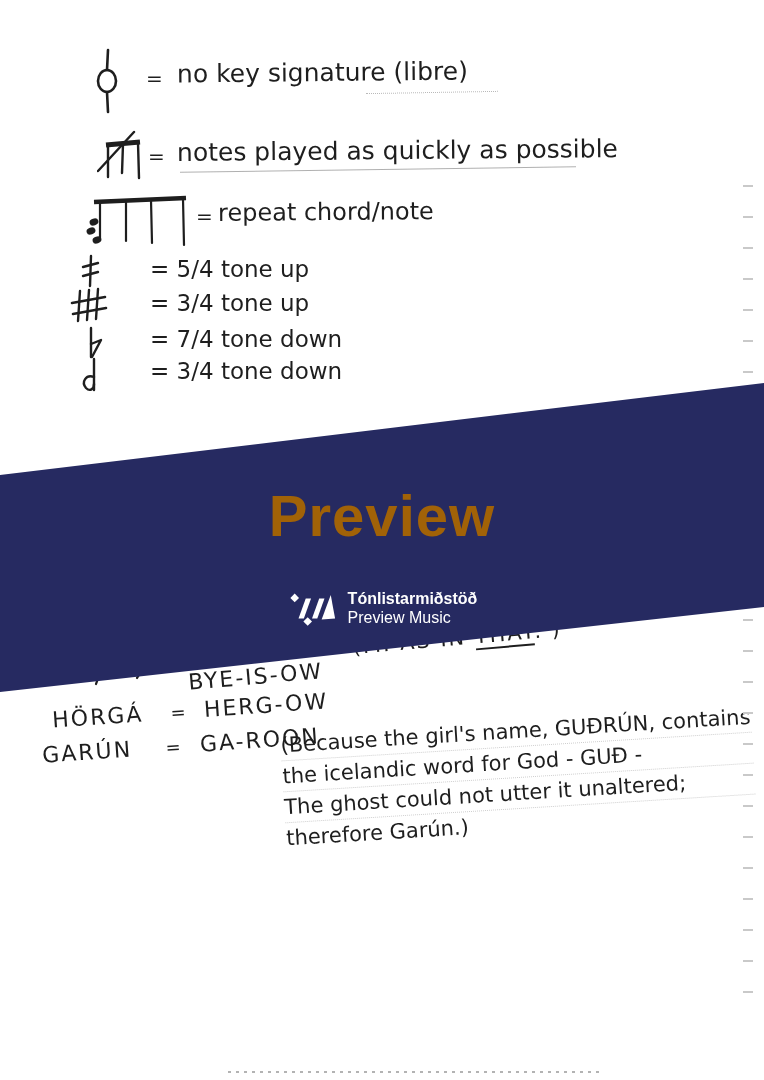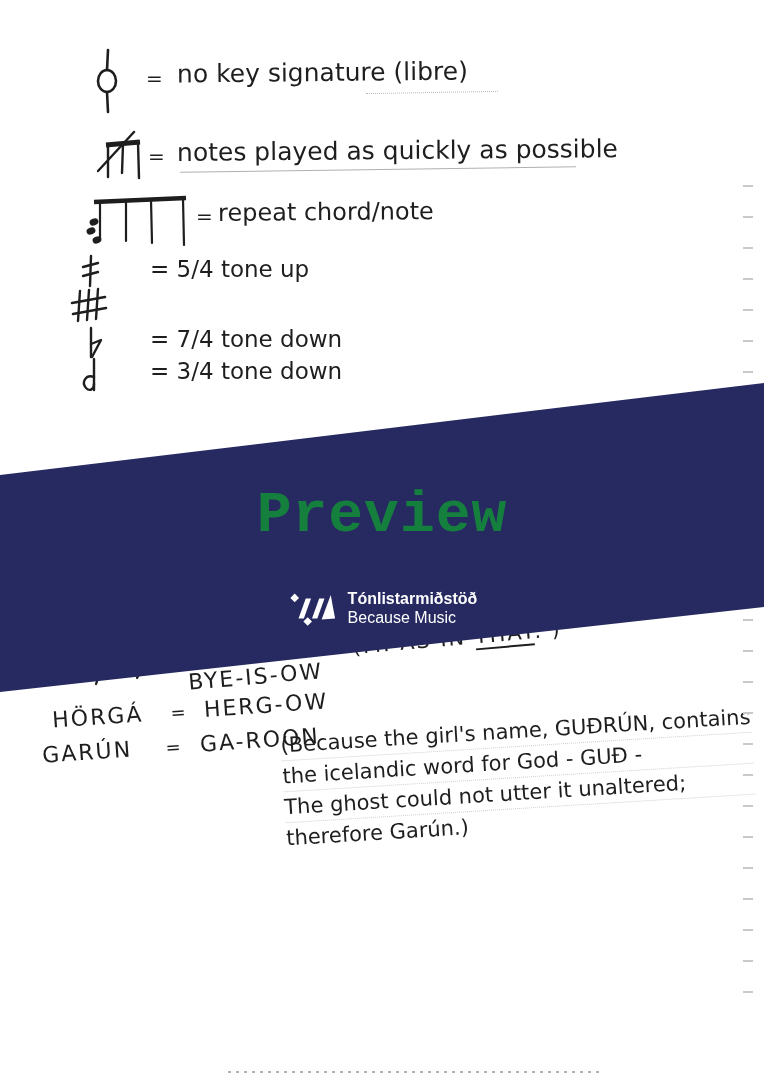--- a/index.html
+++ b/index.html
@@ -91,20 +91,21 @@
   </svg>
   <span class="hw" style="left:150px;top:256px;font-size:23px">= 5/4 tone up</span>
 
   <svg class="sym" style="left:68px;top:286px" width="40" height="40" viewBox="0 0 40 40">
     <path d="M12,5 L10,35" stroke="#1e1e1e" stroke-width="2.4" fill="none" stroke-linecap="round"></path>
     <path d="M21,4 L19,34" stroke="#1e1e1e" stroke-width="2.4" fill="none" stroke-linecap="round"></path>
     <path d="M30,3 L28,33" stroke="#1e1e1e" stroke-width="2.4" fill="none" stroke-linecap="round"></path>
     <path d="M4,17 L37,11" stroke="#1e1e1e" stroke-width="2.6" fill="none" stroke-linecap="round"></path>
     <path d="M5,28 L38,22" stroke="#1e1e1e" stroke-width="2.6" fill="none" stroke-linecap="round"></path>
   </svg>
+  <span class="hw" style="left:150px;top:290px;font-size:23px">= 3/4 tone up</span>
 
   <svg class="sym" style="left:84px;top:326px" width="20" height="36" viewBox="0 0 20 36">
     <path d="M7,2 L7,31" stroke="#1e1e1e" stroke-width="2.4" fill="none" stroke-linecap="round"></path>
     <path d="M7,18 L17,14 L8,31" stroke="#1e1e1e" stroke-width="2.4" fill="none" stroke-linecap="round" stroke-linejoin="round"></path>
   </svg>
   <span class="hw" style="left:150px;top:326px;font-size:23px">= 7/4 tone down</span>
 
   <svg class="sym" style="left:78px;top:356px" width="22" height="38" viewBox="0 0 22 38">
     <path d="M16,3 L16,34" stroke="#1e1e1e" stroke-width="2.4" fill="none" stroke-linecap="round"></path>
     <path d="M16,21 C8,18 3,26 8,32 C12,36 16,33 16,28" stroke="#1e1e1e" stroke-width="2.4" fill="none" stroke-linecap="round"></path>
@@ -137,32 +138,32 @@
 
   <div class="hw" style="left:283px;top:716px;font-size:21px;line-height:30px;transform:rotate(-3.5deg)">
     <span class="para-line ruled">(Because the girl's name, GUÐRÚN, contains</span>
     <span class="para-line ruled">the icelandic word for God - GUÐ -</span>
     <span class="para-line ruled">The ghost could not utter it unaltered;</span>
     <span class="para-line">therefore Garún.)</span>
   </div>
 
   <div class="band">
     <div class="band-fill" style="background: rgb(38, 42, 97);"></div>
-    <div class="band-title" style="color: #15803d; font-family: Liberation Mono, monospace;">Preview</div>
+    <div class="band-title" style="color: #a16207;">Preview</div>
     <div class="brand-row">
       <svg class="mark" width="50" height="40" viewBox="0 0 52 40">
         <path d="M8,5 L12.5,9.5 L8,14 L3.5,9.5 Z" fill="#fff"></path>
         <path d="M12,31 L19.5,10 L25,10 L17.5,31 Z" fill="#fff"></path>
         <path d="M21.5,29.5 L26,34 L21.5,38.5 L17,34 Z" fill="#fff"></path>
         <path d="M26,31 L33.5,10 L39,10 L31.5,31 Z" fill="#fff"></path>
         <path d="M36,32 L45.5,6.5 L50,31 Z" fill="#fff"></path>
       </svg>
       <div class="brand-text" style="color: rgb(255, 255, 255);">
         <div class="brand-name">Tónlistarmiðstöð</div>
-        <div class="brand-subtitle">Because Music</div>
+        <div class="brand-subtitle">Preview Music</div>
       </div>
     </div>
   </div>
 
   <div id="binding-marks">
       <div class="bind-dash" style="top: 185px;"></div>
       <div class="bind-dash" style="top: 216px;"></div>
       <div class="bind-dash" style="top: 247px;"></div>
       <div class="bind-dash" style="top: 278px;"></div>
       <div class="bind-dash" style="top: 309px;"></div>

